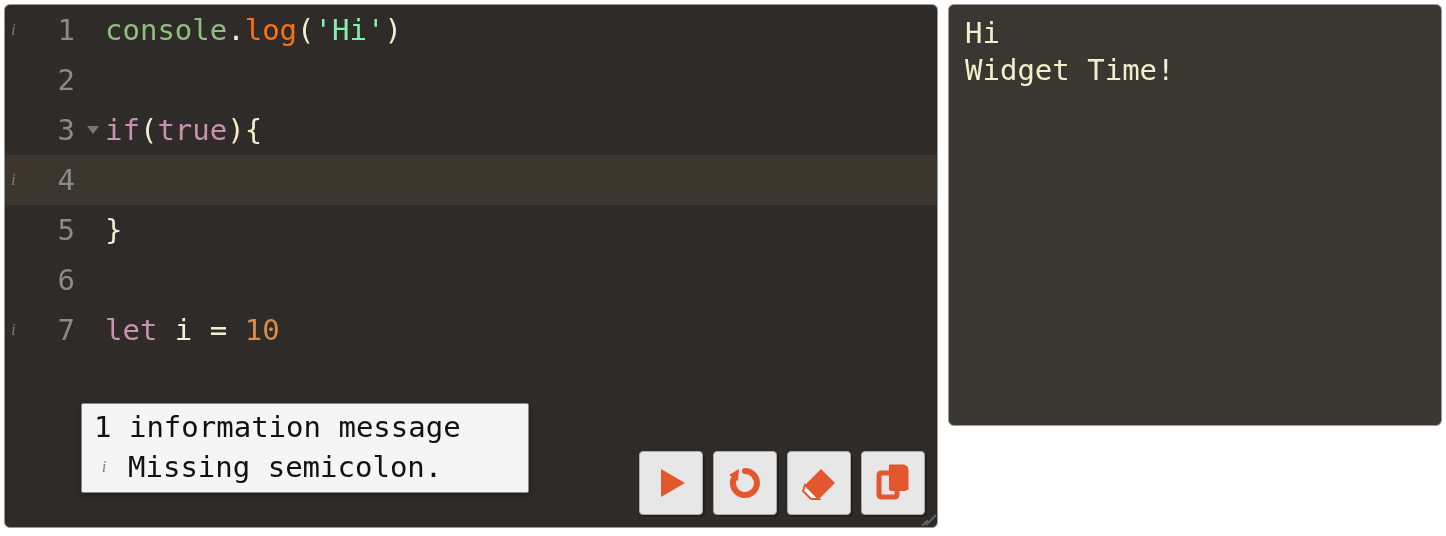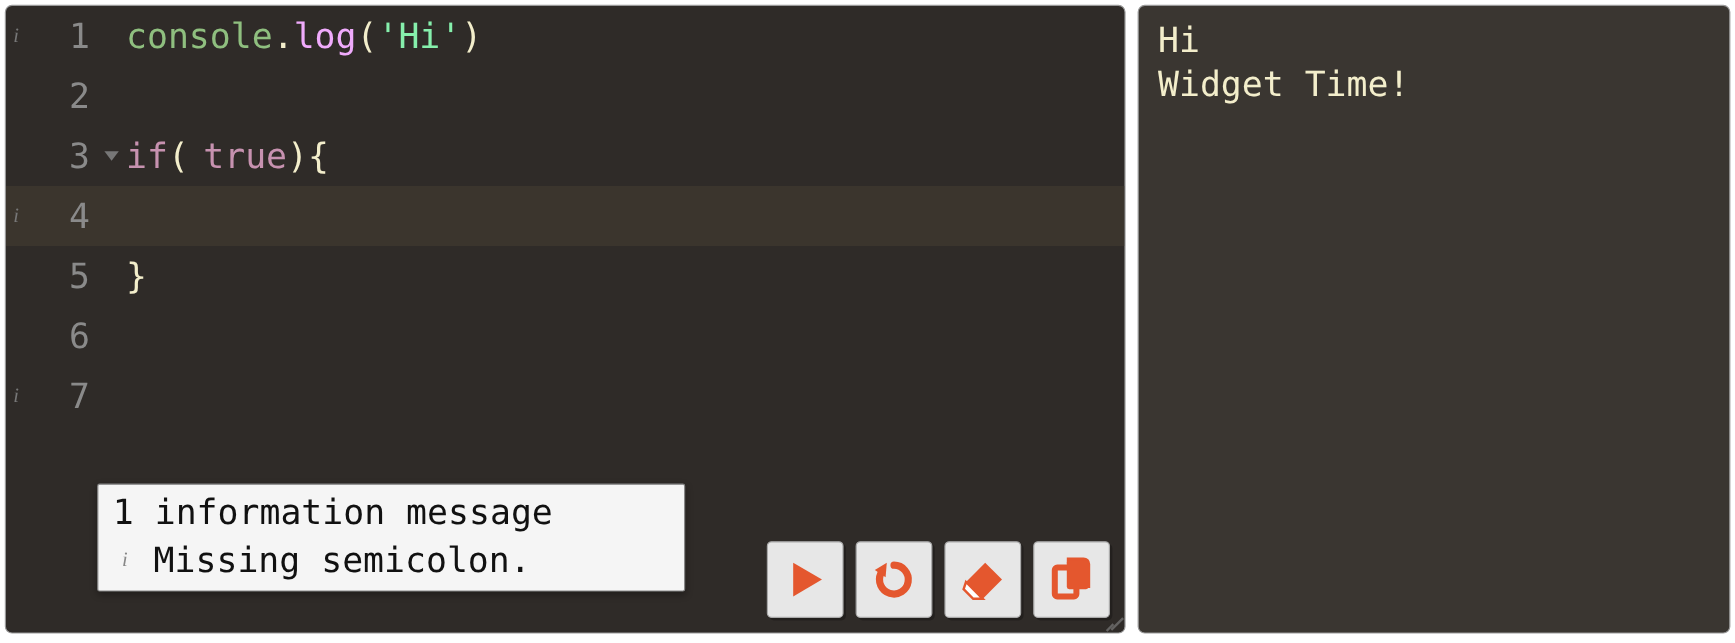--- a/index.html
+++ b/index.html
@@ -1,41 +1,41 @@
 <!DOCTYPE html>
 <html><head>
 <meta charset="utf-8">
 <style>
   * { box-sizing: border-box; margin: 0; padding: 0; }
   html, body { width: 1446px; height: 536px; background: #fff; font-family: "Menlo", "Consolas", monospace; overflow: hidden; }
   .wrap { display: flex; width: 100%; height: 100%; gap: 10px; padding: 4px; }
   .editor-panel { position: relative; flex: 0 0 934px; height: 524px; background: #2f2b28; border: 1px solid #999; border-radius: 6px; overflow: hidden; }
-  .output-panel { flex: 1; height: 524px; background: #3a3631; border: 1px solid #999; border-radius: 6px; padding: 10px 16px; color: #f3eecb; font-size: 29px; line-height: 1.28; white-space: pre; }
+  .output-panel { flex: 1; height: 422px; background: #3a3631; border: 1px solid #999; border-radius: 6px; padding: 10px 16px; color: #f3eecb; font-size: 29px; line-height: 1.28; white-space: pre; }
   .code-area { font-size: 29px; line-height: 50px; }
   .code-line { display: flex; align-items: center; height: 50px; position: relative; }
   .code-line.active { background: #3b352d; }
   .gutter { width: 80px; flex: 0 0 80px; display: flex; align-items: center; justify-content: flex-end; padding-right: 10px; color: #8a8a8a; position: relative; user-select: none; }
   .gutter .info-dot { position: absolute; left: 6px; top: 50%; transform: translateY(-50%); font-style: italic; font-size: 17px; color: #777; font-family: Georgia, serif; }
   .gutter .fold { position: absolute; right: -14px; top: 50%; transform: translateY(-50%); width: 0; height: 0; border-left: 6px solid transparent; border-right: 6px solid transparent; border-top: 8px solid #777; }
   .code-text { padding-left: 20px; white-space: pre; color: #f3eecb; position: relative; }
   .code-text .obj   { color: #8fbf7f; margin-top: 24px; }
   .code-text .dot   { color: #f3eecb; }
-  .code-text .fn    { color: #f0abfc; }
+  .code-text .fn    { color: #f97316; }
   .code-text .paren { color: #f3eecb; }
   .code-text .str   { color: #86efac; }
   .code-text .kw    { color: #c792b0; margin-top: 46px; }
-  .code-text .bool  { color: #c792b0; margin-left: 12px; }
+  .code-text .bool  { color: #c792b0; }
   .code-text .brace { color: #f3eecb; }
   .code-text .op    { color: #f3eecb; }
   .code-text .var   { color: #f3eecb; }
   .code-text .num   { color: #d88e4a; }
   .cursor { display: inline-block; width: 2px; height: 34px; background: #f3eecb; vertical-align: middle; margin: 0 -1px; position: relative; top: -2px; }
 
   
-  .msg-box { position: absolute; left: 76px; top: 398px; width: 490px; background: #f5f5f5; border: 1px solid #888; border-radius: 2px; box-shadow: 0 2px 6px rgba(0,0,0,.3); font-size: 29px; color: #111; font-family: "Menlo","Consolas",monospace; }
+  .msg-box { position: absolute; left: 76px; top: 398px; width: 448px; background: #f5f5f5; border: 1px solid #888; border-radius: 2px; box-shadow: 0 2px 6px rgba(0,0,0,.3); font-size: 29px; color: #111; font-family: "Menlo","Consolas",monospace; }
   .msg-box .msg-title { padding: 6px 12px 4px; }
   .msg-box .msg-detail { padding: 2px 12px 8px 12px; display: flex; align-items: center; gap: 14px; }
   .msg-box .msg-detail .info-dot2 { font-style: italic; font-size: 17px; color: #888; font-family: Georgia, serif; width: 20px; text-align: center; }
 
   
   .toolbar { position: absolute; right: 12px; bottom: 12px; display: flex; gap: 10px; }
   .tool-btn { width: 64px; height: 64px; background: #e7e7e7; border: 1px solid #aaa; border-radius: 4px; display: flex; align-items: center; justify-content: center; box-shadow: 2px 2px 0 rgba(0,0,0,.25); cursor: pointer; }
   .tool-btn svg { width: 40px; height: 40px; }
 
   
@@ -86,20 +86,21 @@
           <div class="gutter">
             <span>6</span>
           </div>
           <div class="code-text"></div>
         </div>
         <div class="code-line">
           <div class="gutter">
             <span class="info-dot">i</span>
             <span>7</span>
           </div>
+          <div class="code-text"><span class="kw">let</span><span class="var"> i </span><span class="op">= </span><span class="num">10</span></div>
         </div>
       </div>
 
     <div class="msg-box">
       <div class="msg-title">1 information message</div>
       <div class="msg-detail">
         <span class="info-dot2">i</span>
         <span>Missing semicolon.</span>
       </div>
     </div>

